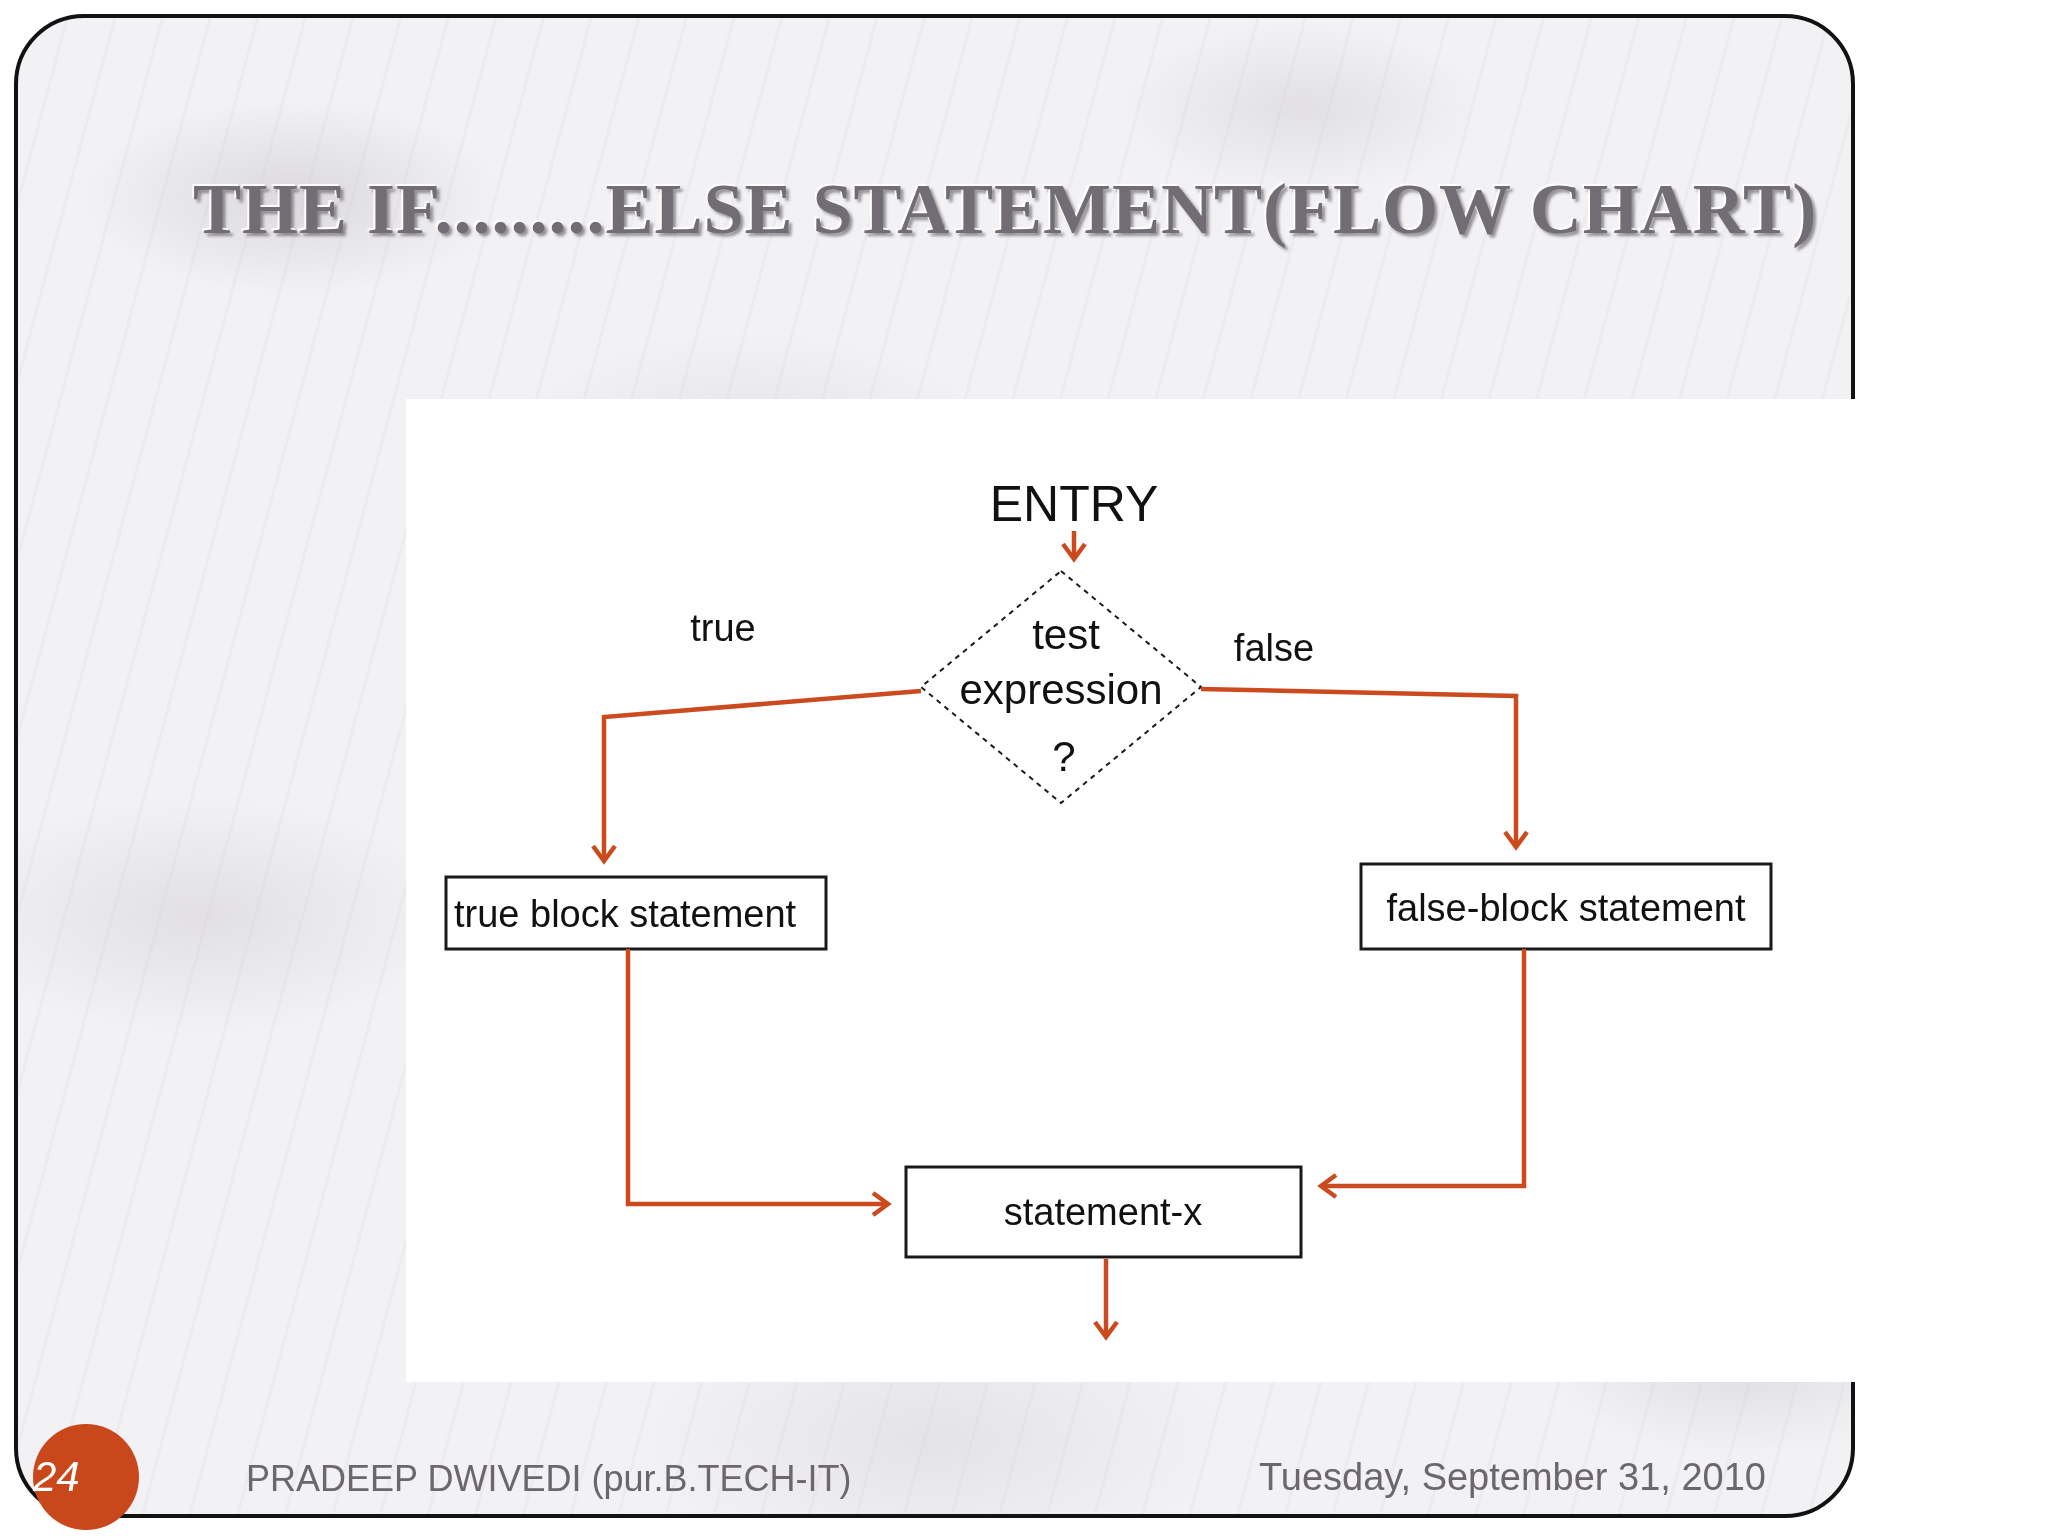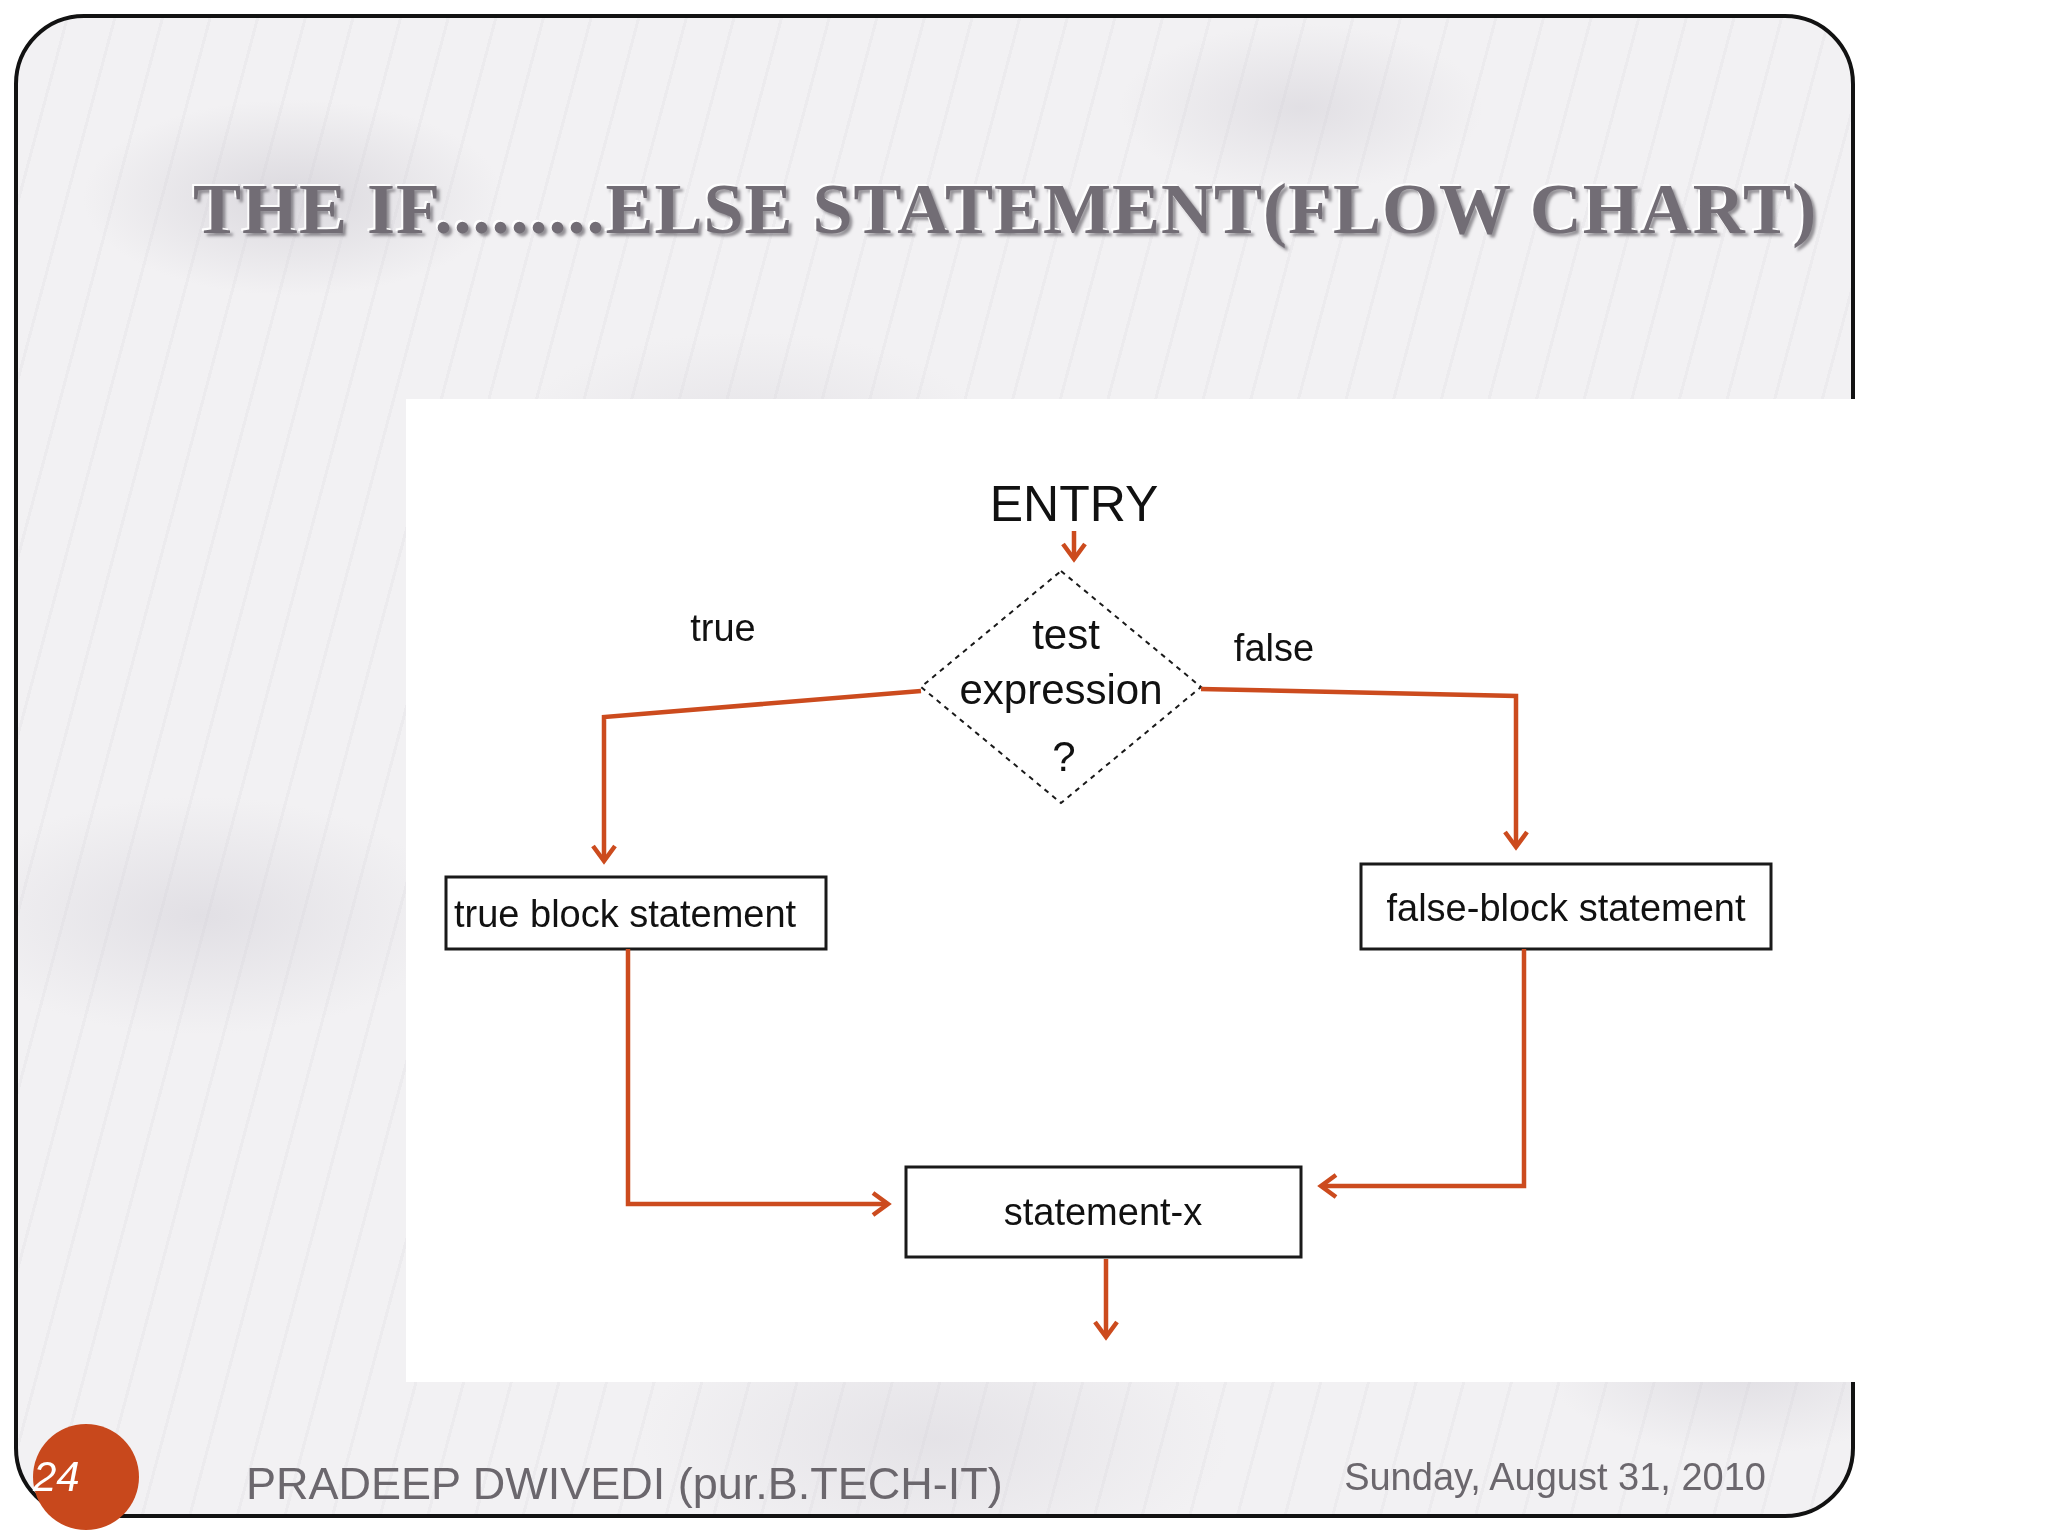--- a/index.html
+++ b/index.html
@@ -33,21 +33,21 @@
   }
   .diagram-panel svg{display:block;width:100%;height:100%;}
   .fc-text{font-family:"Liberation Sans", sans-serif;fill:#111111;}
   .page-circle{
     position:absolute;left:33px;top:1424px;width:106px;height:106px;
     border-radius:50%;background:#c8481c;color:#ffffff;
     display:flex;align-items:center;justify-content:flex-start;
     font-size:42px;z-index:3;font-style:italic;
   }
   .footer-name{
-    position:absolute;left:228px;top:1440px;font-size:45px;color:#6b676d;z-index:2;
+    position:absolute;left:228px;top:1440px;font-size:36px;color:#6b676d;z-index:2;
   }
   .footer-date{
     position:absolute;right:85px;top:1438px;font-size:38px;color:#6b676d;z-index:2;
   }
 </style>
 </head>
 <body>
 
 <div class="slide">
 
@@ -87,18 +87,18 @@
       <polyline points="1118,550 1118,787 915,787" fill="none" stroke="#cc4b1e" stroke-width="4.5" marker-end="url(#arr)"></polyline>
 
       <rect x="500" y="768" width="395" height="90" fill="#ffffff" stroke="#1a1a1a" stroke-width="3"></rect>
       <text class="fc-text" x="697" y="826" font-size="38" text-anchor="middle">statement-x</text>
 
       <line x1="700" y1="860" x2="700" y2="938" stroke="#cc4b1e" stroke-width="4.5" marker-end="url(#arr)"></line>
     </svg>
   </div>
 
   <div class="footer-name">PRADEEP DWIVEDI (pur.B.TECH-IT)</div>
-  <div class="footer-date">Sunday, August 31, 2010</div>
+  <div class="footer-date">Tuesday, September 31, 2010</div>
 </div>
 
 <div class="page-circle">
   <span>24</span>
 </div>
 
 </body></html>

